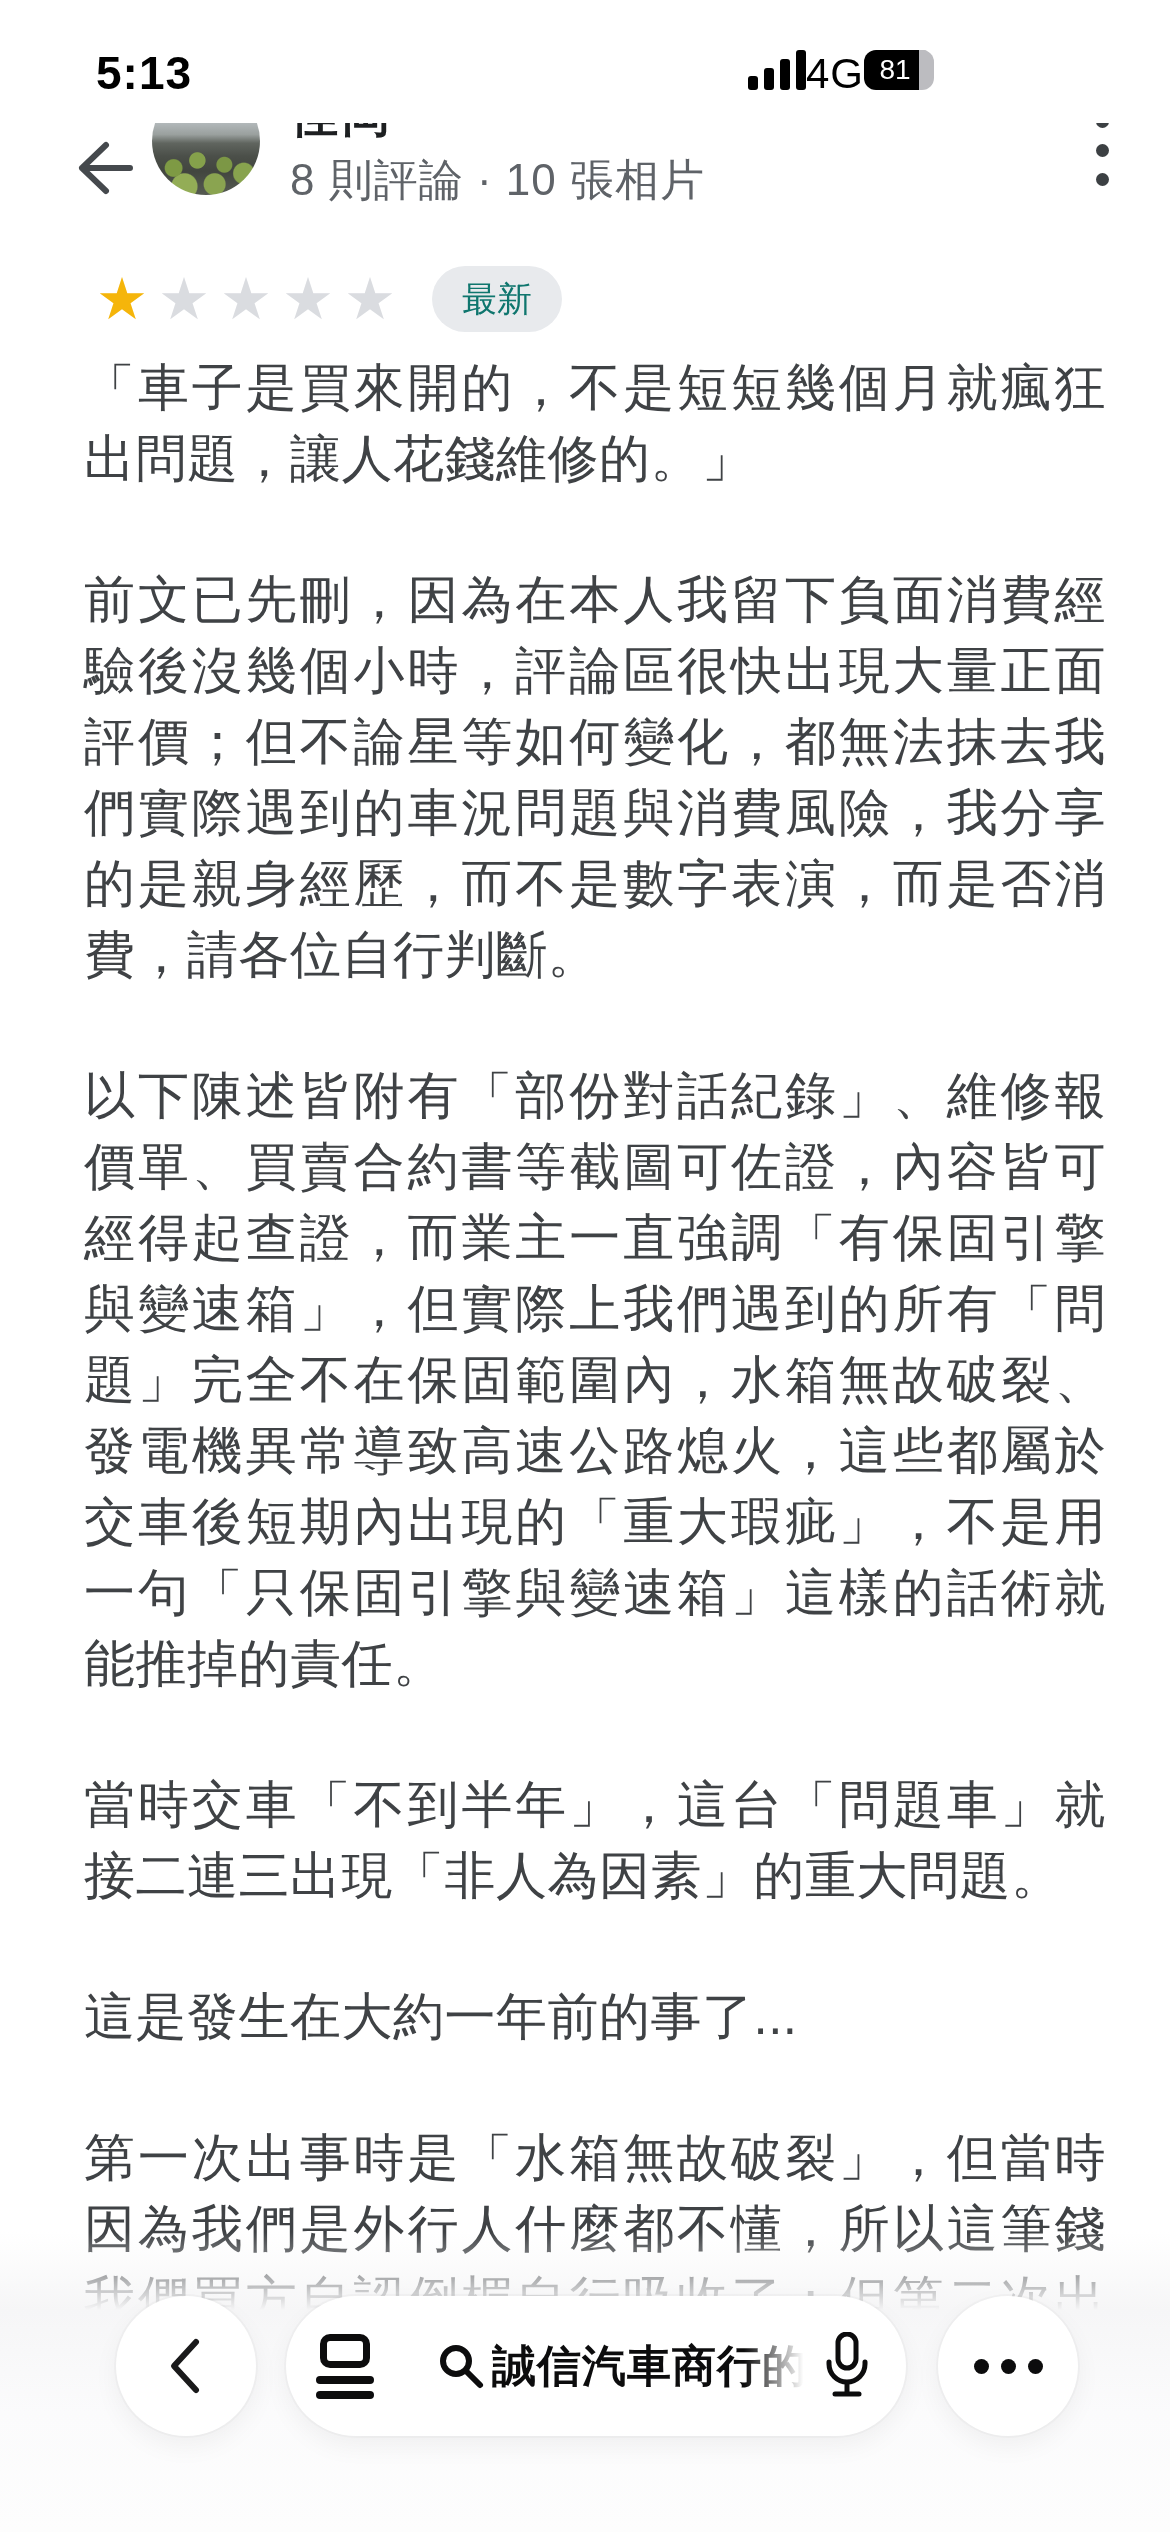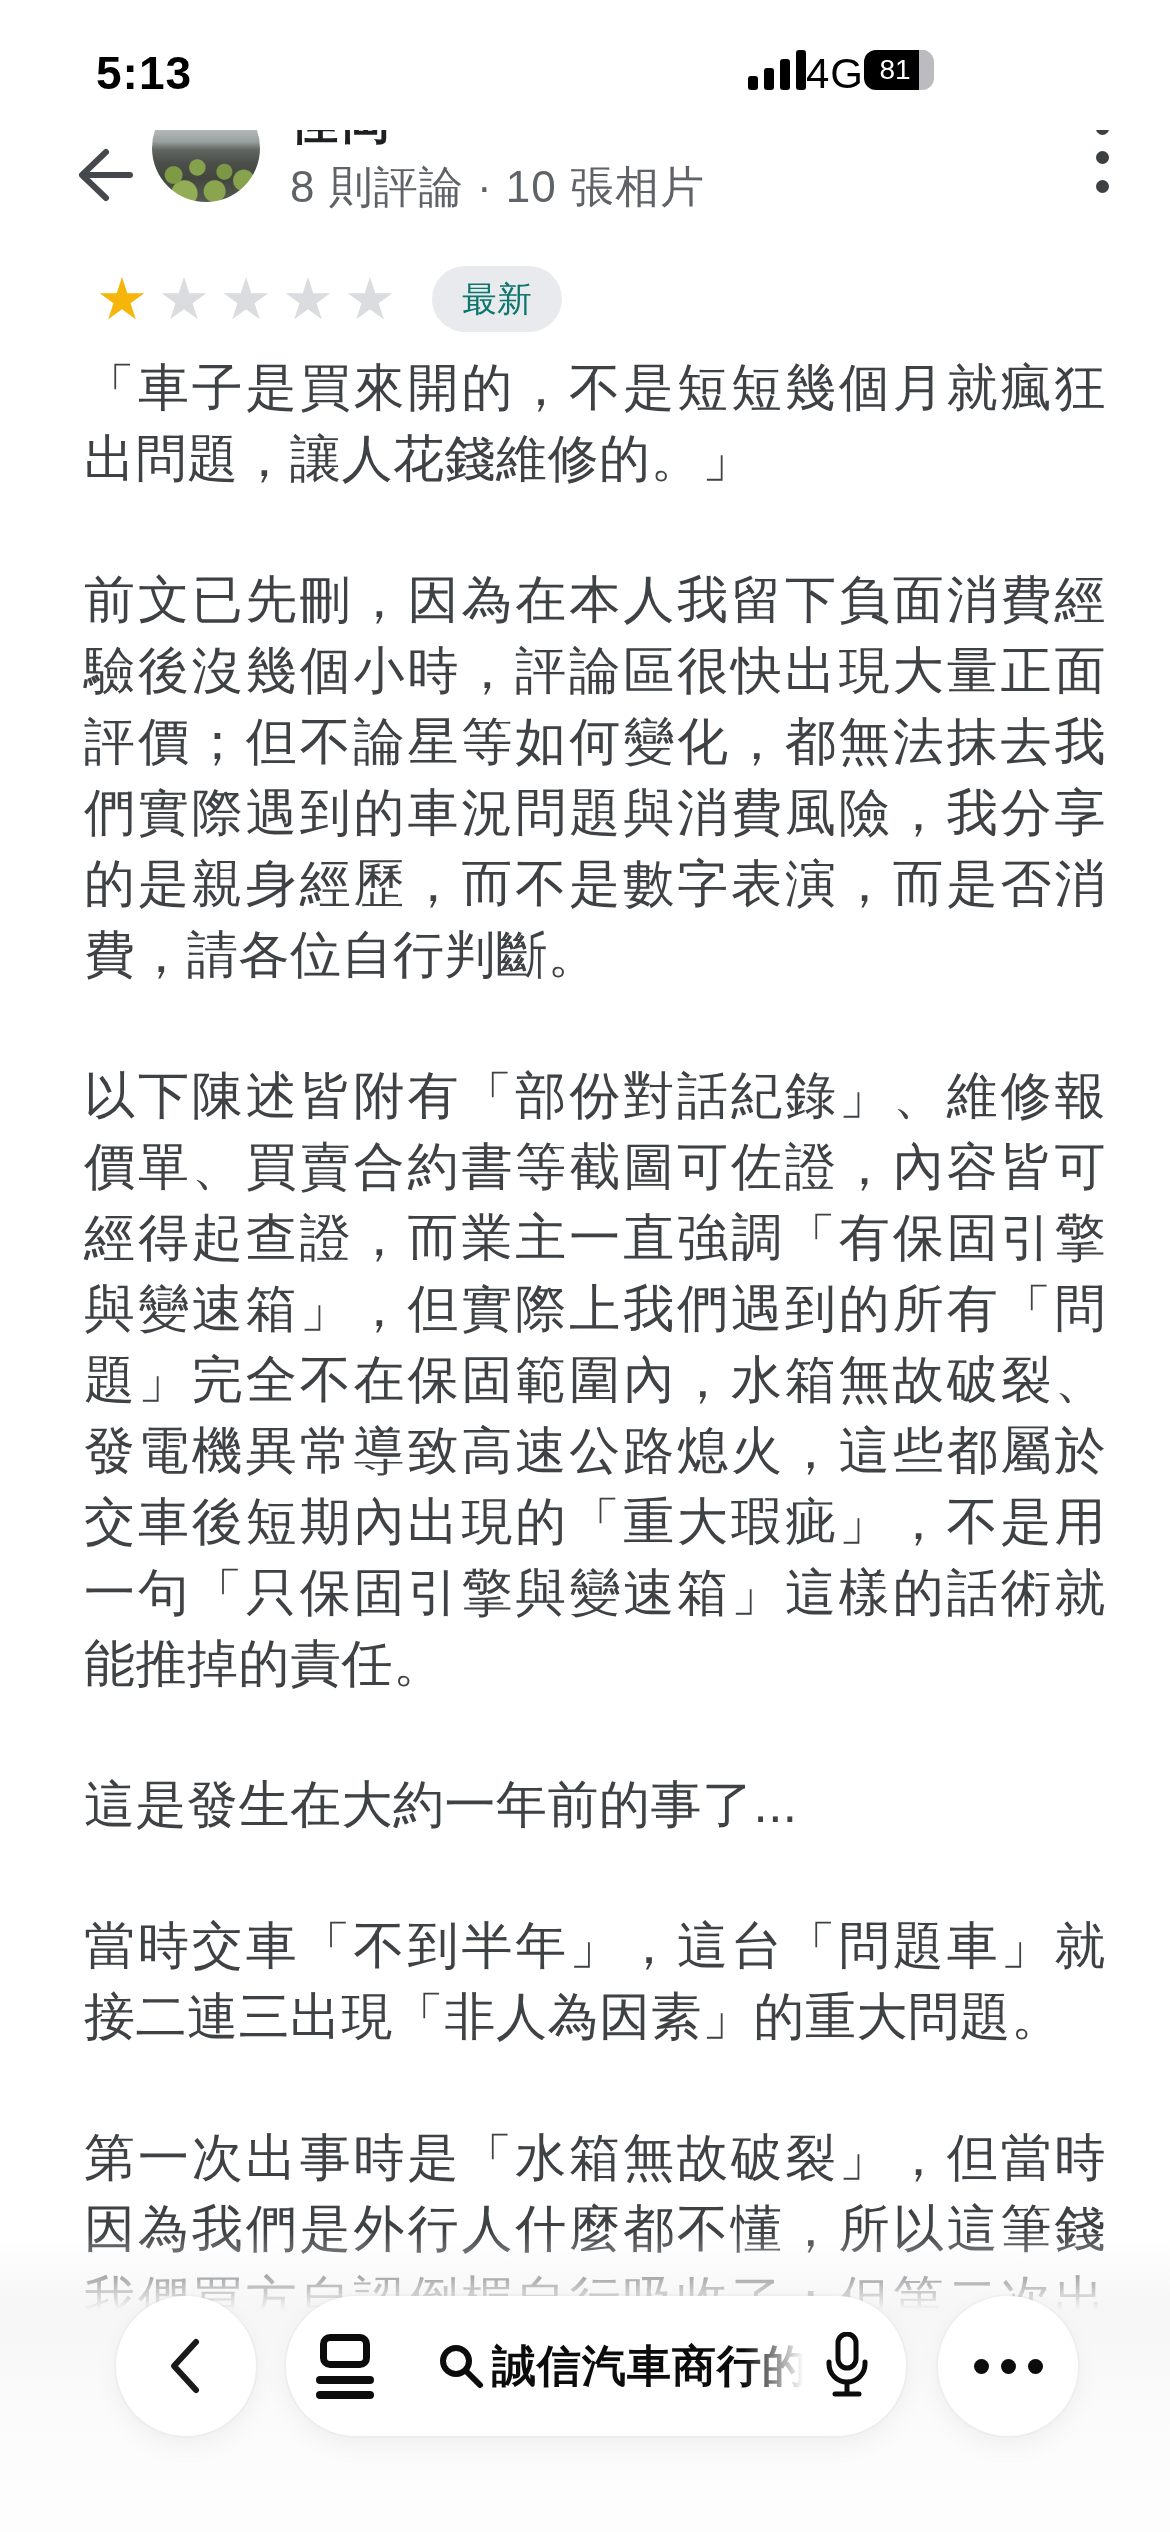--- a/index.html
+++ b/index.html
@@ -17,21 +17,21 @@
   .sig i{display:block;width:10px;background:#000;border-radius:3px;}
   .sig i:nth-child(1){height:14px}.sig i:nth-child(2){height:22px}
   .sig i:nth-child(3){height:31px}.sig i:nth-child(4){height:40px}
   .sb-net{font-size:42px;color:#000;font-weight:400;letter-spacing:1px;}
   .battery{position:relative;width:70px;height:40px;border-radius:12px;overflow:hidden;
     background:linear-gradient(90deg,#000 0 79%,#bcbcc0 79% 100%);
     display:flex;align-items:center;justify-content:center;}
   .battery span{color:#fff;font-size:28px;font-weight:400;margin-right:8px;}
   .bat-nub{width:6px;height:15px;background:#bcbcc0;border-radius:0 4px 4px 0;margin-left:-12px;}
   
-  .header{position:absolute;top:130px;left:0;width:1170px;height:128px;overflow:hidden;background:#fff;}
+  .header{position:absolute;top:123px;left:0;width:1170px;height:128px;overflow:hidden;background:#fff;}
   .back-btn{position:absolute;left:66px;top:10px;width:70px;height:70px;}
   .avatar{position:absolute;left:152px;top:-36px;width:108px;height:108px;border-radius:50%;
     background:
       radial-gradient(circle at 20% 75%, #7e9a44 0 7%, rgba(0,0,0,0) 8%),
       radial-gradient(circle at 42% 68%, #85a14b 0 8%, rgba(0,0,0,0) 9%),
       radial-gradient(circle at 67% 72%, #7c9745 0 7%, rgba(0,0,0,0) 8%),
       radial-gradient(circle at 85% 80%, #88a34e 0 8%, rgba(0,0,0,0) 9%),
       radial-gradient(circle at 30% 92%, #93ad56 0 10%, rgba(0,0,0,0) 11%),
       radial-gradient(circle at 58% 90%, #8aa450 0 9%, rgba(0,0,0,0) 10%),
       linear-gradient(180deg,#c9ced2 0%,#bac0c3 30%,#9aa09e 44%,#60655f 52%,#4b4f49 64%,#42463f 78%,#565b52 100%);
@@ -119,22 +119,22 @@
       <span class="star">★</span>
       <span class="star">★</span>
     </div>
   <div class="meta-badge">最新</div>
 </div>
 
 <div class="review-body">
   <p>「車子是買來開的，不是短短幾個月就瘋狂出問題，讓人花錢維修的。」</p>
   <p>前文已先刪，因為在本人我留下負面消費經驗後沒幾個小時，評論區很快出現大量正面評價；但不論星等如何變化，都無法抹去我們實際遇到的車況問題與消費風險，我分享的是親身經歷，而不是數字表演，而是否消費，請各位自行判斷。</p>
   <p>以下陳述皆附有「部份對話紀錄」、維修報價單、買賣合約書等截圖可佐證，內容皆可經得起查證，而業主一直強調「有保固引擎與變速箱」，但實際上我們遇到的所有「問題」完全不在保固範圍內，水箱無故破裂、發電機異常導致高速公路熄火，這些都屬於交車後短期內出現的「重大瑕疵」，不是用一句「只保固引擎與變速箱」這樣的話術就能推掉的責任。</p>
+  <p>當時交車「不到半年」，這台「問題車」就接二連三出現「非人為因素」的重大問題。</p>
   <p>這是發生在大約一年前的事了...</p>
-  <p>當時交車「不到半年」，這台「問題車」就接二連三出現「非人為因素」的重大問題。</p>
   <p>第一次出事時是「水箱無故破裂」，但當時因為我們是外行人什麼都不懂，所以這筆錢我們買方自認倒楣自行吸收了；但第二次出事時真的是非常危</p>
 </div>
 
 <div class="bottom-bar">
   <div class="pill pill-back">
     <svg width="52" height="64" viewBox="0 0 52 64">
       <path d="M36 8 L14 32 L36 56" stroke="#1a1a1b" stroke-width="6" fill="none" stroke-linecap="round" stroke-linejoin="round"></path>
     </svg>
   </div>
 

